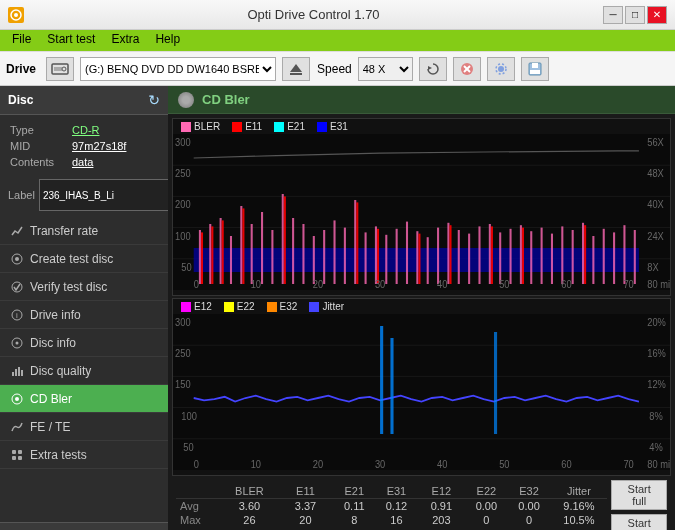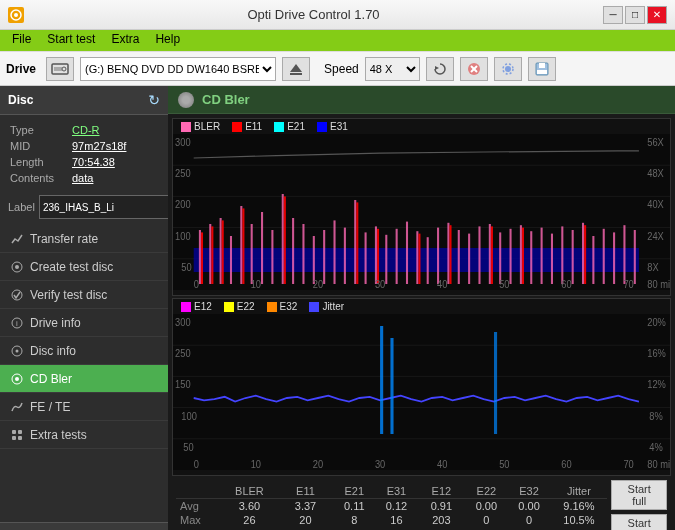--- a/index.html
+++ b/index.html
@@ -15,38 +15,38 @@
 
     
     .menubar { background: #84cc16; height: 22px; display: flex; padding: 0 4px; border-bottom: 1px solid #ddd; }
     .menubar span { padding: 2px 8px; cursor: pointer; font-size: 12px; }
 
     
     .drivebar { background: #f5f5f5; height: 34px; display: flex; align-items: center; padding: 0 6px; border-bottom: 1px solid #ccc; gap: 6px; }
     .drive-label { font-size: 12px; font-weight: bold; margin-right: 4px; }
     .drive-select { width: 196px; height: 24px; font-size: 11px; border: 1px solid #aaa; background: white; }
     .drive-icon { width: 28px; height: 24px; background: #e0e0e0; border: 1px solid #aaa; display: flex; align-items: center; justify-content: center; cursor: pointer; }
-    .speed-label { font-size: 12px; margin-left: 8px; }
+    .speed-label { font-size: 12px; margin-left: 1px; }
     .speed-select { width: 55px; height: 24px; font-size: 11px; border: 1px solid #aaa; }
     .toolbar-btn { width: 28px; height: 24px; background: #e0e0e0; border: 1px solid #aaa; cursor: pointer; display: flex; align-items: center; justify-content: center; font-size: 14px; }
 
     
     .main { display: flex; height: 464px; }
 
     
     .sidebar { width: 168px; background: #2d2d2d; display: flex; flex-direction: column; }
     .disc-header { background: #3a3a3a; padding: 6px 8px; display: flex; justify-content: space-between; align-items: center; border-bottom: 1px solid #555; }
     .disc-header-title { color: white; font-weight: bold; font-size: 12px; }
     .disc-info { padding: 6px 8px; color: #ddd; font-size: 11px; }
     .disc-info table { width: 100%; }
     .disc-info td { padding: 1px 0; }
     .disc-info td:first-child { color: #aaa; width: 60px; }
     .disc-info td:last-child { color: #fff; text-decoration: underline; }
     .disc-label-row { display: flex; align-items: center; gap: 4px; padding: 2px 8px 6px; }
-    .disc-label-input { flex: 1; height: 24px; font-size: 10px; border: 1px solid #666; background: #222; color: white; padding: 0 3px; }
+    .disc-label-input { flex: 1; height: 32px; font-size: 10px; border: 1px solid #666; background: #222; color: white; padding: 0 3px; }
     .disc-label-btn { width: 20px; height: 20px; background: #555; border: 1px solid #666; color: #adf; font-size: 10px; cursor: pointer; display: flex; align-items: center; justify-content: center; }
 
     .sidebar-item { height: 28px; display: flex; align-items: center; padding: 0 10px; cursor: pointer; color: #ccc; font-size: 12px; border-bottom: 1px solid #3a3a3a; gap: 6px; }
     .sidebar-item.active { background: #4CAF50; color: white; }
     .sidebar-item .si-icon { width: 14px; height: 14px; display: flex; align-items: center; justify-content: center; }
 
     .status-window-btn { margin-top: auto; background: #3a3a3a; height: 28px; display: flex; align-items: center; justify-content: center; cursor: pointer; color: #ccc; font-size: 11px; border-top: 1px solid #555; }
 
     
     .content { flex: 1; background: #1a1a1a; display: flex; flex-direction: column; }
@@ -164,24 +164,20 @@
         <tbody>
             <tr>
           <td>Type</td>
           <td style="color:#80ff80;">CD-R</td>
         </tr>
         <tr>
           <td>MID</td>
           <td>97m27s18f</td>
         </tr>
         <tr>
-          <td>Length</td>
-          <td>70:54.38</td>
-        </tr>
-        <tr>
           <td>Contents</td>
           <td>data</td>
         </tr>
       </tbody>
         </table>
     </div>
     <div class="disc-label-row">
       <span style="color:#aaa;font-size:11px;">Label</span>
       <input class="disc-label-input" type="text" value="236_IHAS_B_Li" style="">
       <div class="disc-label-btn">♻</div>
@@ -223,20 +219,31 @@
       <span>Drive info</span>
     </div>
     <div class="sidebar-item">
       <div class="si-icon">
           <svg width="12" height="12" viewBox="0 0 12 12">
             <circle cx="6" cy="6" r="5" fill="none" stroke="#aaa" stroke-width="1"></circle>
             <circle cx="6" cy="6" r="1.5" fill="#aaa"></circle>
           </svg>
         </div>
       <span>Disc info</span>
+    </div>
+    <div class="sidebar-item">
+      <div class="si-icon">
+          <svg width="12" height="12" viewBox="0 0 12 12">
+            <rect x="1" y="7" width="2" height="4" fill="#aaa"></rect>
+            <rect x="4" y="4" width="2" height="7" fill="#aaa"></rect>
+            <rect x="7" y="2" width="2" height="9" fill="#aaa"></rect>
+            <rect x="10" y="5" width="2" height="6" fill="#aaa"></rect>
+          </svg>
+        </div>
+      <span>Disc quality</span>
     </div>
     <div class="sidebar-item active">
       <div class="si-icon">
           <svg width="12" height="12" viewBox="0 0 12 12">
             <circle cx="6" cy="6" r="5" fill="none" stroke="white" stroke-width="1"></circle>
             <circle cx="6" cy="6" r="2" fill="white"></circle>
           </svg>
         </div>
       <span>CD Bler</span>
     </div>

